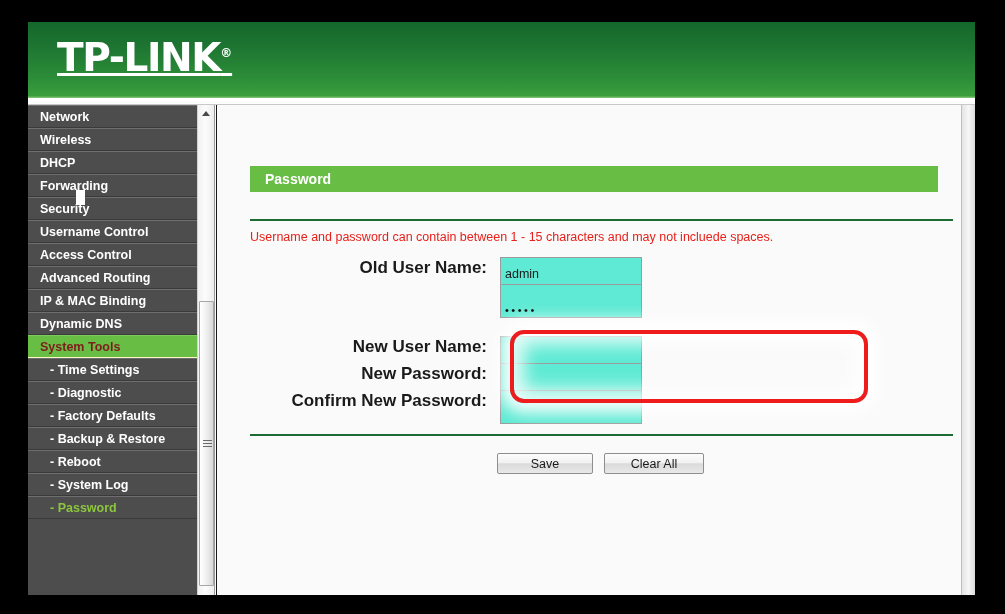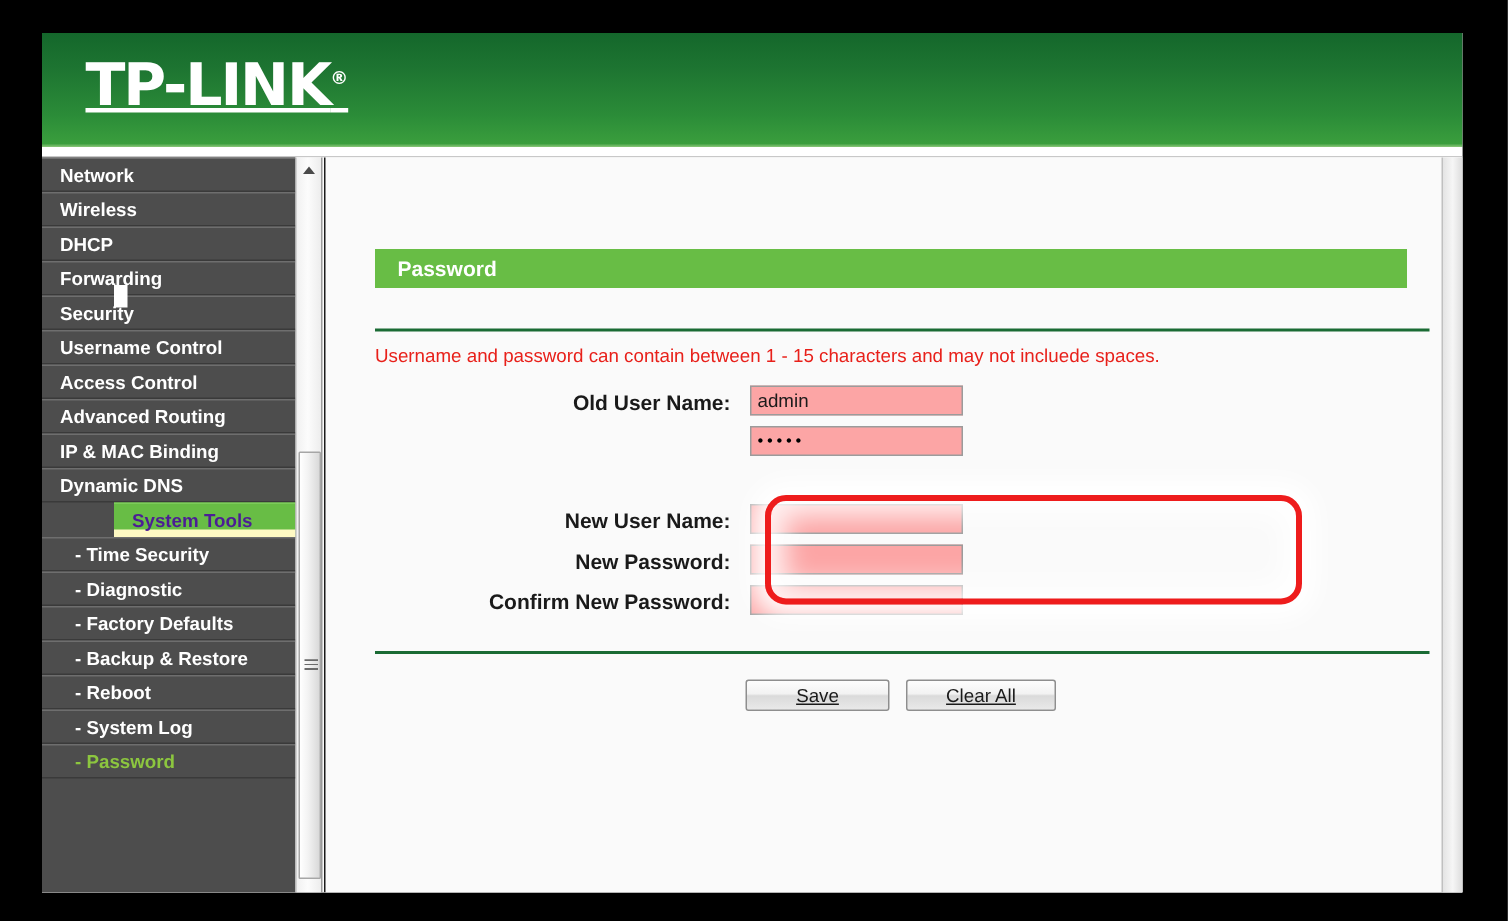--- a/index.html
+++ b/index.html
@@ -102,24 +102,23 @@
     font-size: 12.5px;
     font-weight: bold;
     padding-left: 12px;
     white-space: nowrap;
     box-sizing: border-box;
     font-family: "Liberation Sans", sans-serif;
   }
   .menu-item.sub { padding-left: 22px; }
   .menu-item.active-parent {
     background: #68bd45;
-    color: #4c1d95;
+    color: #7f1d1d;
     border-top: 1px solid #7ccc5a;
-    border-bottom: 5px solid #fef9c3;
-    margin-left: 48px;
+    border-bottom: 1px solid #fef9c3;
   }
   .menu-item.active-child { color: #8cc63f; }
 
   
   #caret {
     position: absolute;
     left: 48px;
     top: 85px;
     width: 9px;
     height: 15px;
@@ -232,39 +231,39 @@
     position: absolute;
     left: 0;
     width: 759px;
     height: 22px;
   }
   .field-label {
     position: absolute;
     left: 70px;
     width: 200px;
     text-align: right;
-    font-size: 14px;
+    font-size: 17px;
     font-weight: bold;
     color: #1a1a1a;
     line-height: 22px;
     font-family: "Liberation Sans", sans-serif;
     white-space: nowrap;
   }
   .field-input {
     position: absolute;
     left: 283px;
     width: 142px;
     height: 20px;
-    background: #fca5a5;
+    background: #5eead4;
     border: 1px solid #9b9b9b;
     box-sizing: border-box;
     font-size: 12.5px;
     color: #1a1a1a;
     line-height: 18px;
-    padding: 0 4px;
+    padding: 16px 4px;
     font-family: "Liberation Sans", sans-serif;
     outline: none;
   }
   .field-input.dots {
     letter-spacing: 2.5px;
     font-size: 11px;
     color: #000000;
   }
 
   #row-old-user { top: 152px; }
@@ -303,21 +302,20 @@
     background: linear-gradient(to bottom, #fdfdfd 0%, #f2f2f2 45%, #dadada 52%, #e9e9e9 100%);
     border: 1px solid #8e8e8e;
     border-radius: 2px;
     font-size: 12.5px;
     color: #1a1a1a;
     text-align: center;
     line-height: 19px;
     box-sizing: border-box;
     font-family: "Liberation Sans", sans-serif;
     cursor: pointer;
-    text-decoration: underline;
   }
   #btn-save { left: 280px; width: 96px; }
   #btn-clear { left: 387px; width: 100px; }
 
   
   #right-edge {
     position: absolute;
     left: 933px;
     top: 83px;
     width: 14px;
@@ -346,21 +344,21 @@
           <div class="menu-item">Wireless</div>
           <div class="menu-item">DHCP</div>
           <div class="menu-item">Forwarding</div>
           <div class="menu-item">Security</div>
           <div class="menu-item">Username Control</div>
           <div class="menu-item">Access Control</div>
           <div class="menu-item">Advanced Routing</div>
           <div class="menu-item">IP &amp; MAC Binding</div>
           <div class="menu-item">Dynamic DNS</div>
           <div class="menu-item active-parent">System Tools</div>
-          <div class="menu-item sub">- Time Security</div>
+          <div class="menu-item sub">- Time Settings</div>
           <div class="menu-item sub">- Diagnostic</div>
           <div class="menu-item sub">- Factory Defaults</div>
           <div class="menu-item sub">- Backup &amp; Restore</div>
           <div class="menu-item sub">- Reboot</div>
           <div class="menu-item sub">- System Log</div>
           <div class="menu-item sub active-child">- Password</div>
         </nav>
       <div id="caret"></div>
 
       <div id="sb-track">

